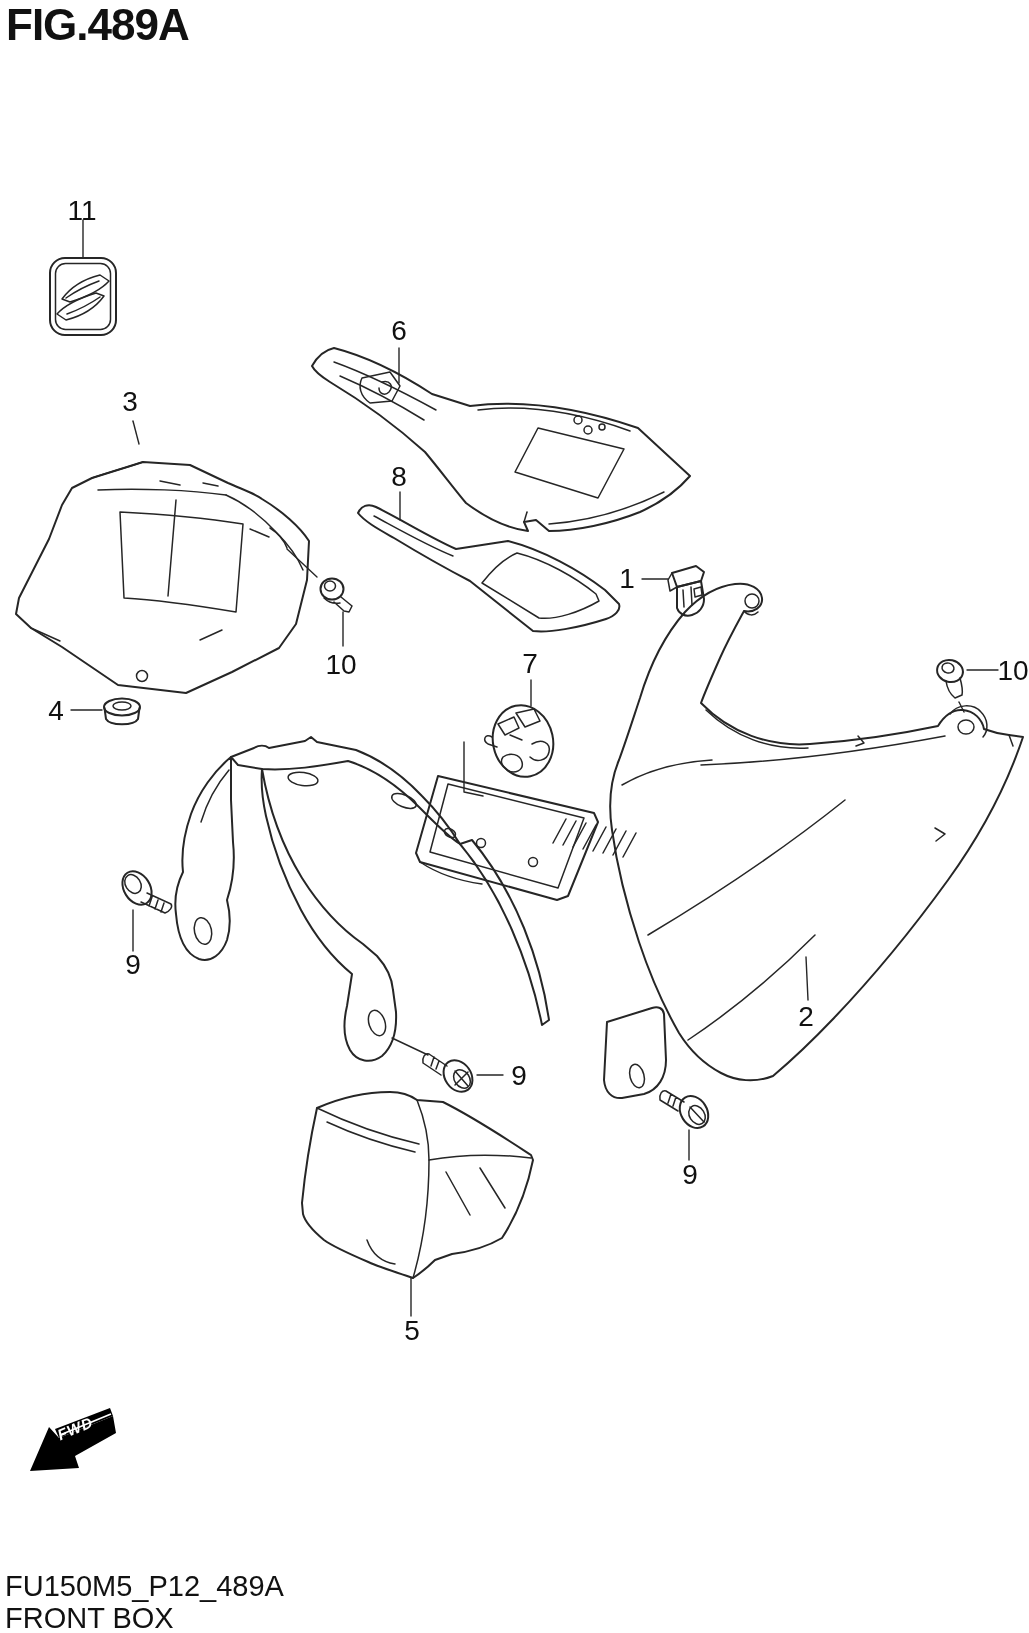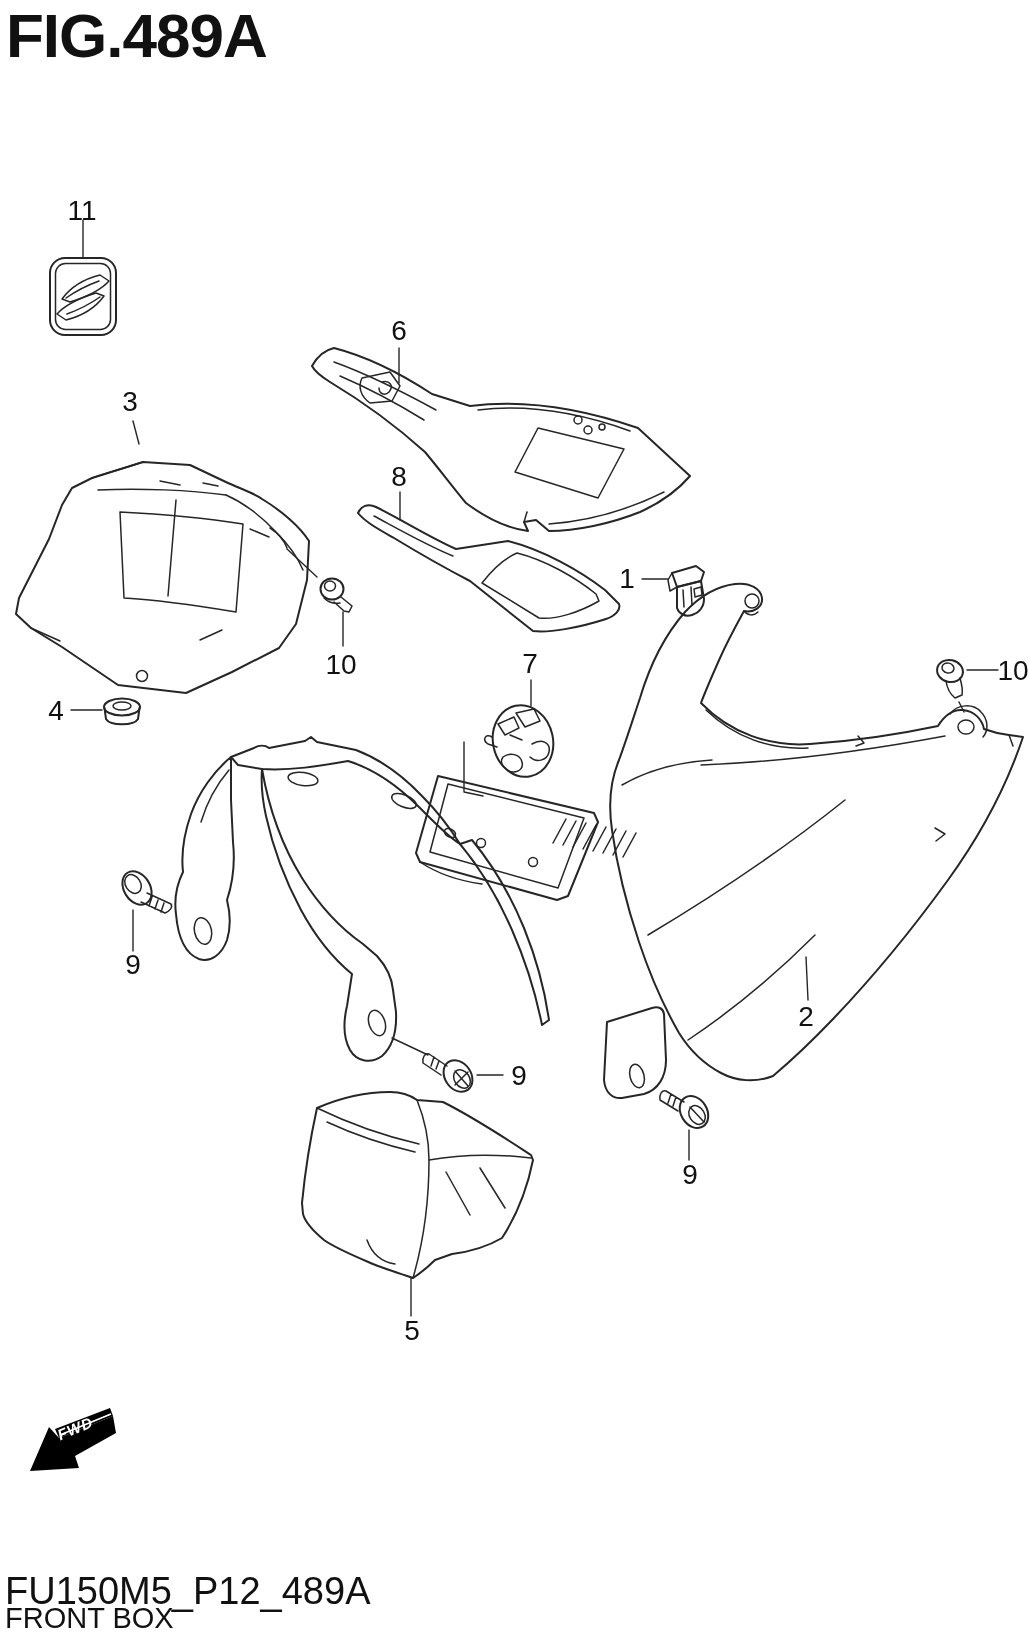--- a/index.html
+++ b/index.html
@@ -8,25 +8,25 @@
   }
   html,body{margin:0;padding:0;background:var(--background);}
   .page{position:relative;width:1029px;height:1633px;background:var(--background);
         overflow:hidden;font-family:"Liberation Sans",sans-serif;color:var(--text);}
   svg.art{position:absolute;left:0;top:0;width:1029px;height:1633px;}
   .ln{fill:none;stroke:var(--line);stroke-width:2;stroke-linecap:round;stroke-linejoin:round;}
   .thin{stroke-width:1.5;}
   .ldr{stroke-width:1.4;}
   .blk{fill:var(--fwd-background);stroke:none;}
   .wht{fill:none;stroke:var(--fwd-text);stroke-width:1.8;}
-  .figure-title{position:absolute;left:6px;top:0px;font-size:62px;font-weight:700;
+  .figure-title{position:absolute;left:6px;top:0px;font-size:44px;font-weight:700;
         letter-spacing:-1px;color:var(--text);}
   .callout{position:absolute;transform:translate(-50%,-50%);font-size:28px;
         color:var(--text);white-space:nowrap;}
-  .footer-code{position:absolute;left:5px;top:1570px;font-size:38px;color:var(--text);}
+  .footer-code{position:absolute;left:5px;top:1570px;font-size:29px;color:var(--text);}
   .footer-caption{position:absolute;left:5px;top:1602px;font-size:29px;color:var(--text);}
   .fwd-label{position:absolute;left:58px;top:1427px;width:54px;font-size:15px;
         font-style:italic;font-weight:700;letter-spacing:1px;color:var(--fwd-text);
         transform:rotate(-23deg);transform-origin:left center;}
 </style>
 </head>
 <body>
 
 <div class="page">
 

